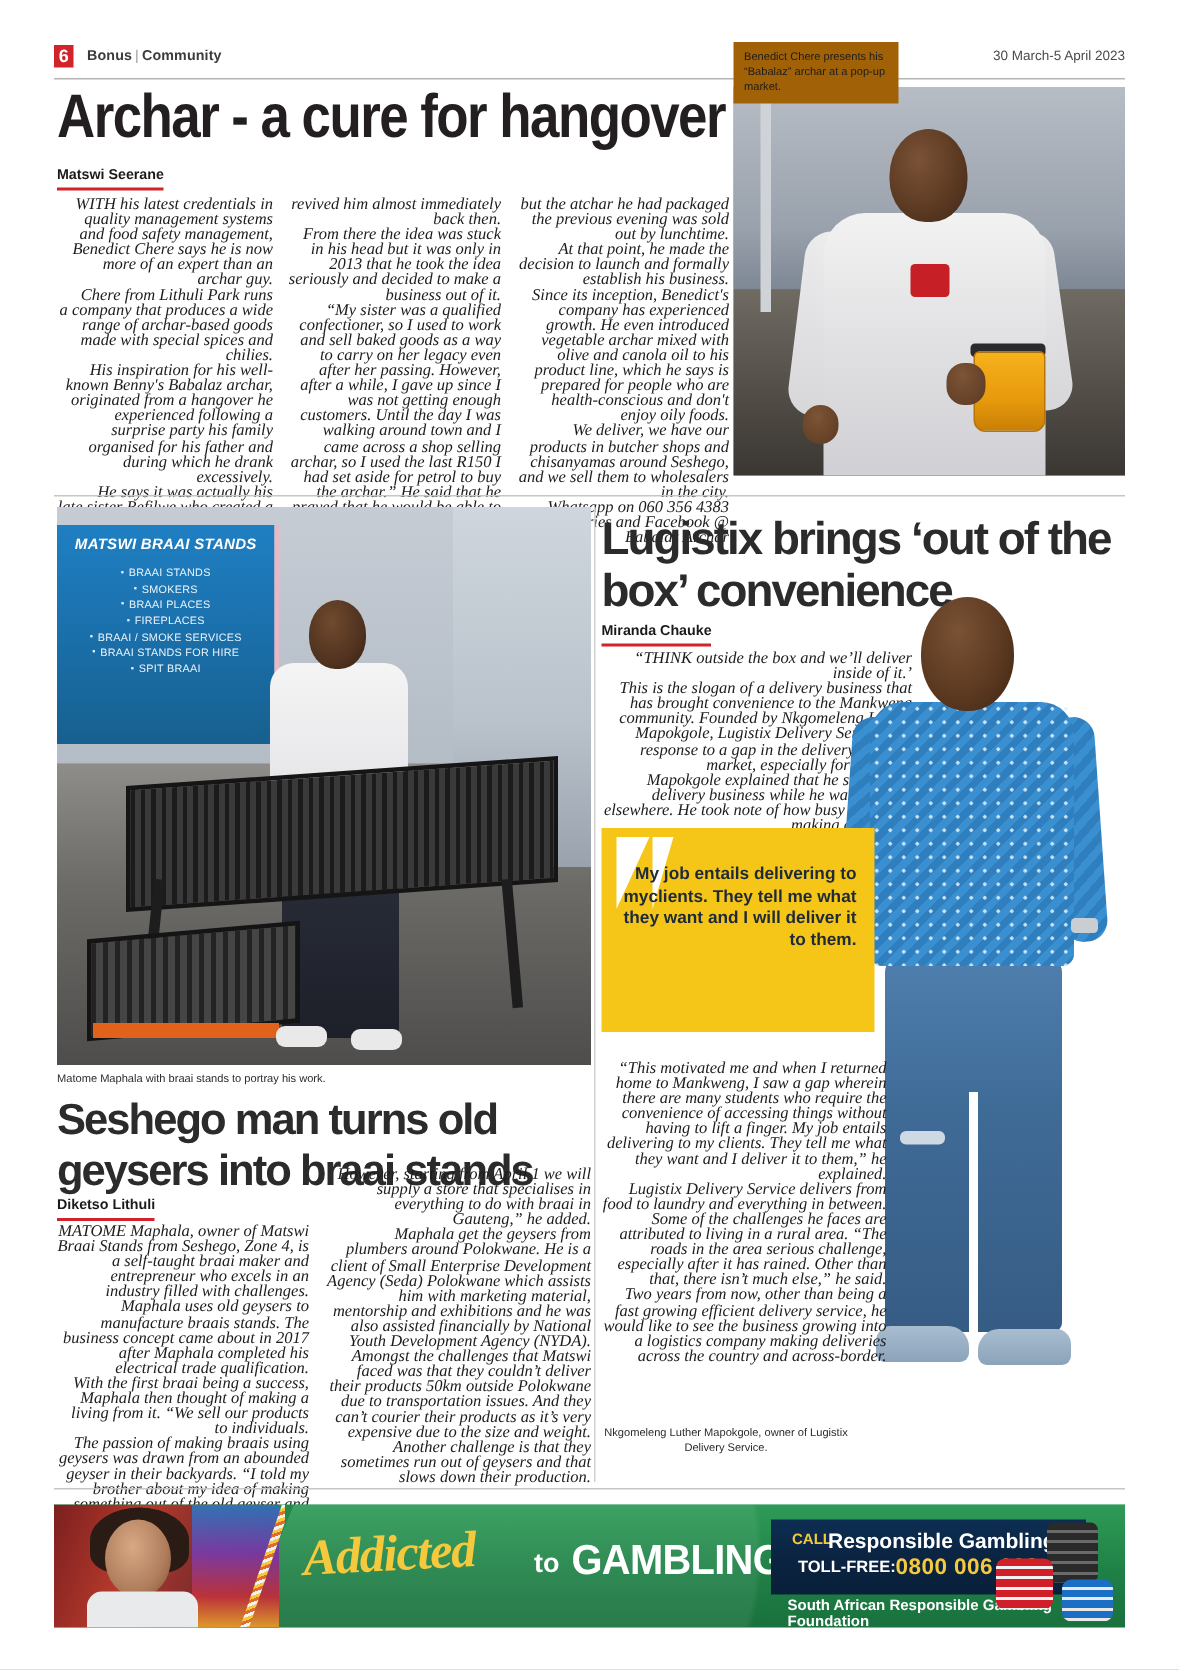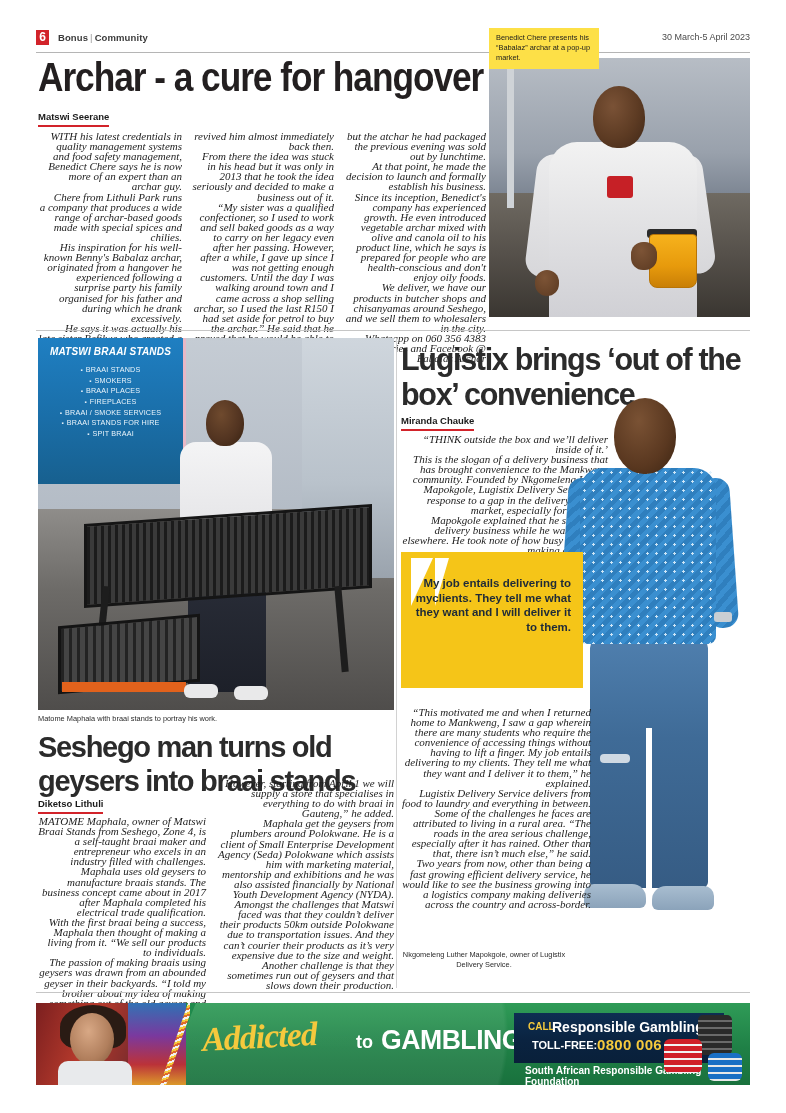--- a/index.html
+++ b/index.html
@@ -188,21 +188,21 @@
     background: radial-gradient(ellipse at 40% 30%, #7d5436 0%, #5a3921 100%);
   }
   .archar-photo .hand-l {
     position:absolute; left:46px; top:212px; width:24px; height:26px;
     border-radius:12px;
     background: radial-gradient(ellipse at 40% 30%, #7d5436 0%, #5a3921 100%);
   }
 
   .caption-box {
     position: absolute;
-    background: #fde047;
+    background: #a16207;
     padding: 5px 7px 6px 7px;
     font-family: "Liberation Sans", sans-serif;
     font-size: 7.4px;
     line-height: 10px;
     color: #1c1c1c;
   }
   #cap-archar { left: 489px; top: 28px; width: 96px; }
 
   
   .braai-photo {
@@ -214,21 +214,21 @@
   }
   .braai-photo .sky {
     position:absolute; left:0; top:0; width:100%; height:46%;
     background: linear-gradient(180deg,#c5ccd4 0%,#b4bcc6 100%);
   }
   .braai-photo .ground {
     position:absolute; left:0; top:46%; width:100%; height:54%;
     background: linear-gradient(180deg,#8f8d8a 0%,#6d6b68 40%,#4f4d4b 100%);
   }
   .braai-photo .banner {
-    position:absolute; left:0px; top:0px; width:148px; height:146px;
+    position:absolute; left:0px; top:12px; width:148px; height:146px;
     background: linear-gradient(180deg,#1f7fc2 0%,#1a6ea8 55%,#17608f 100%);
     border-right:3px solid #e8b8c6;
     box-sizing:border-box;
     padding-top:6px;
   }
   .braai-photo .banner .b-title {
     color:#fff; font-weight:bold; font-style:italic;
     font-size:10px; text-align:center; letter-spacing:.2px;
     margin:2px 0 8px 0;
   }

